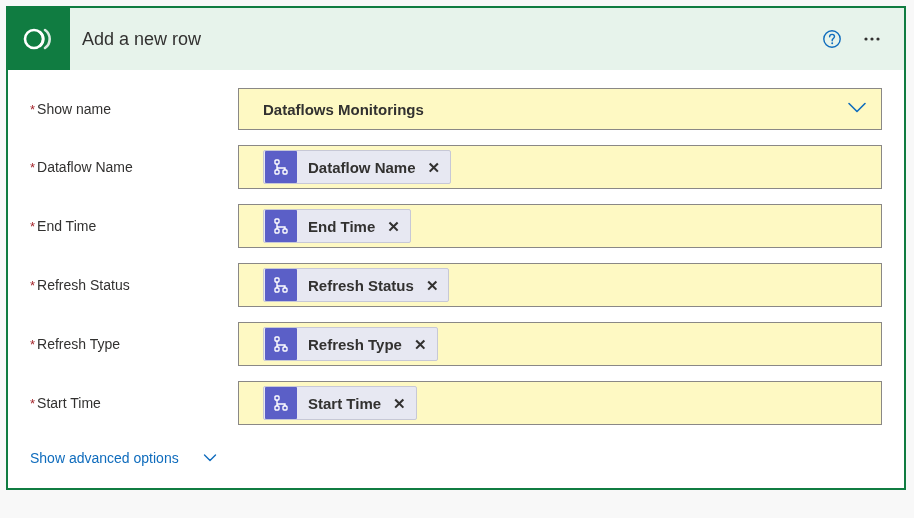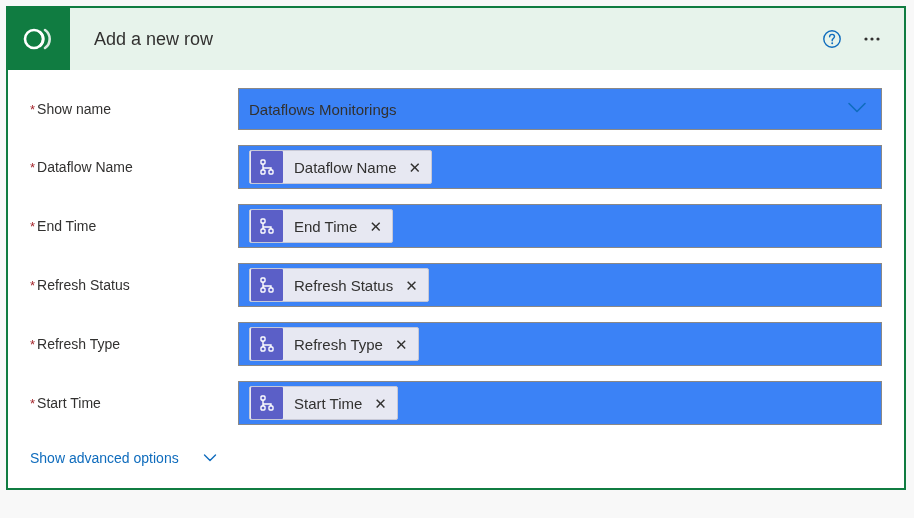--- a/index.html
+++ b/index.html
@@ -28,21 +28,21 @@
     background: #107c41;
     display: flex;
     align-items: center;
     justify-content: center;
     flex-shrink: 0;
   }
   .header-title {
     font-size: 18px;
     font-weight: 400;
     color: #323130;
-    margin-left: 24px;
+    margin-left: 12px;
     flex: 1;
   }
   .help-btn, .more-btn {
     width: 32px;
     height: 32px;
     display: flex;
     align-items: center;
     justify-content: center;
     cursor: pointer;
     border-radius: 2px;
@@ -67,23 +67,24 @@
     color: #a4262c;
     margin-right: 2px;
     font-size: 13px;
   }
   .input-col {
     flex: 1;
     border: 1px solid #8a8886;
     min-height: 42px;
     display: flex;
     align-items: center;
-    padding: 4px 10px;
-    background: #3b82f6;
+    padding: 4px 24px;
+    background: #fef9c3;
     position: relative;
+    font-weight: bold;
   }
   .dropdown .value {
     font-size: 15px;
     color: #323130;
   }
   .chevron {
     position: absolute;
     right: 14px;
     top: 50%;
     transform: translateY(-50%);

